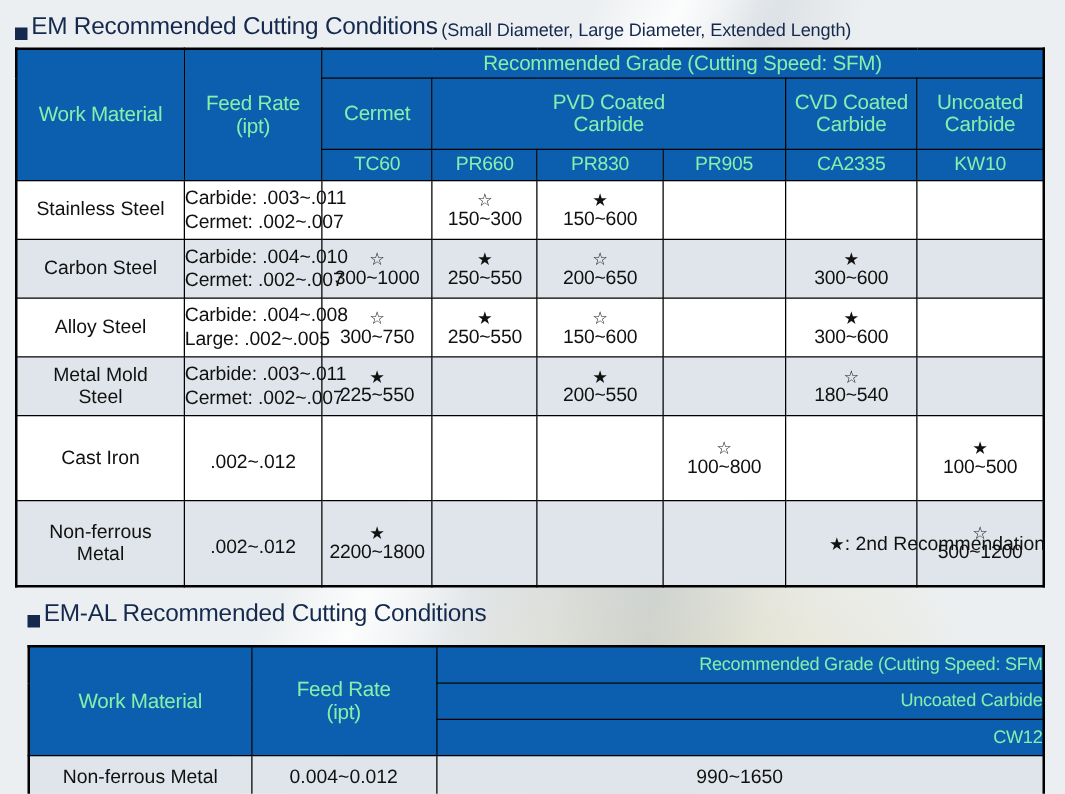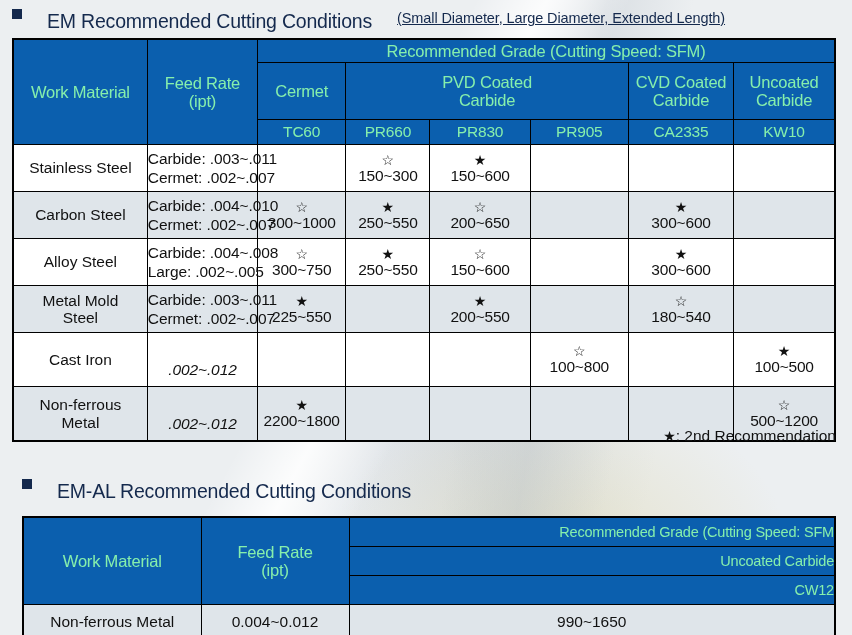--- a/index.html
+++ b/index.html
@@ -22,28 +22,28 @@
       radial-gradient(ellipse 260px 300px at 470px 430px, rgba(190,198,208,.45), rgba(190,198,208,0) 72%),
       linear-gradient(#eceff1,#eceff1);
   }
   .page{position:relative;z-index:1;}
 
   
   .sec-title{
     color:#14294d;
     font-size:19.5px;
     letter-spacing:-0.2px;
-    display:flex;align-items:flex-start;gap:25px;
+    display:flex;align-items:flex-end;gap:3px;
     white-space:nowrap;
   }
   .sq{
     width:10px;height:10px;background:#14294d;display:inline-block;
     position:relative;top:-1px;flex:0 0 auto;
   }
-  .sec-title .sub{font-size:14.5px;letter-spacing:-0.1px;text-decoration:underline;}
+  .sec-title .sub{font-size:14.5px;letter-spacing:-0.1px;}
 
   #title1{position:absolute;left:12px;top:10px;}
   #title2{position:absolute;left:22px;top:480px;}
 
   
   table{border-collapse:collapse;table-layout:fixed;}
   .tbl{position:absolute;border:2px solid #000;}
   .tbl td,.tbl th{
     border:1px solid #000;
     padding:0;
@@ -65,21 +65,21 @@
   #table1 .hd.fr{font-size:16.5px;}
 
   #table1 td.body{height:46px;background:#fff;font-size:15.5px;}
   #table1 tr.alt td.body{background:#dfe5ea;}
 
   td.mat{font-size:15.5px;line-height:1.12;}
   td.feed{
     font-size:12.6px;line-height:1.25;letter-spacing:-0.1px;
     white-space:nowrap;
   }
-  td.feed.plain{font-size:15px;vertical-align:bottom;padding-bottom:7px;font-style:italic;}
+  td.feed.plain{font-size:15px;vertical-align:bottom;padding-bottom:21px;}
 
   .cell{line-height:1.05;}
   .cell .star{display:block;font-size:14px;line-height:1.15;height:16px;}
   .cell .val{display:block;font-size:15.5px;letter-spacing:-0.2px;white-space:nowrap;}
 
   
   #legend{
     position:absolute;right:16px;top:424px;
     text-align:right;font-size:15.5px;line-height:1.5;color:#111;
     white-space:nowrap;

